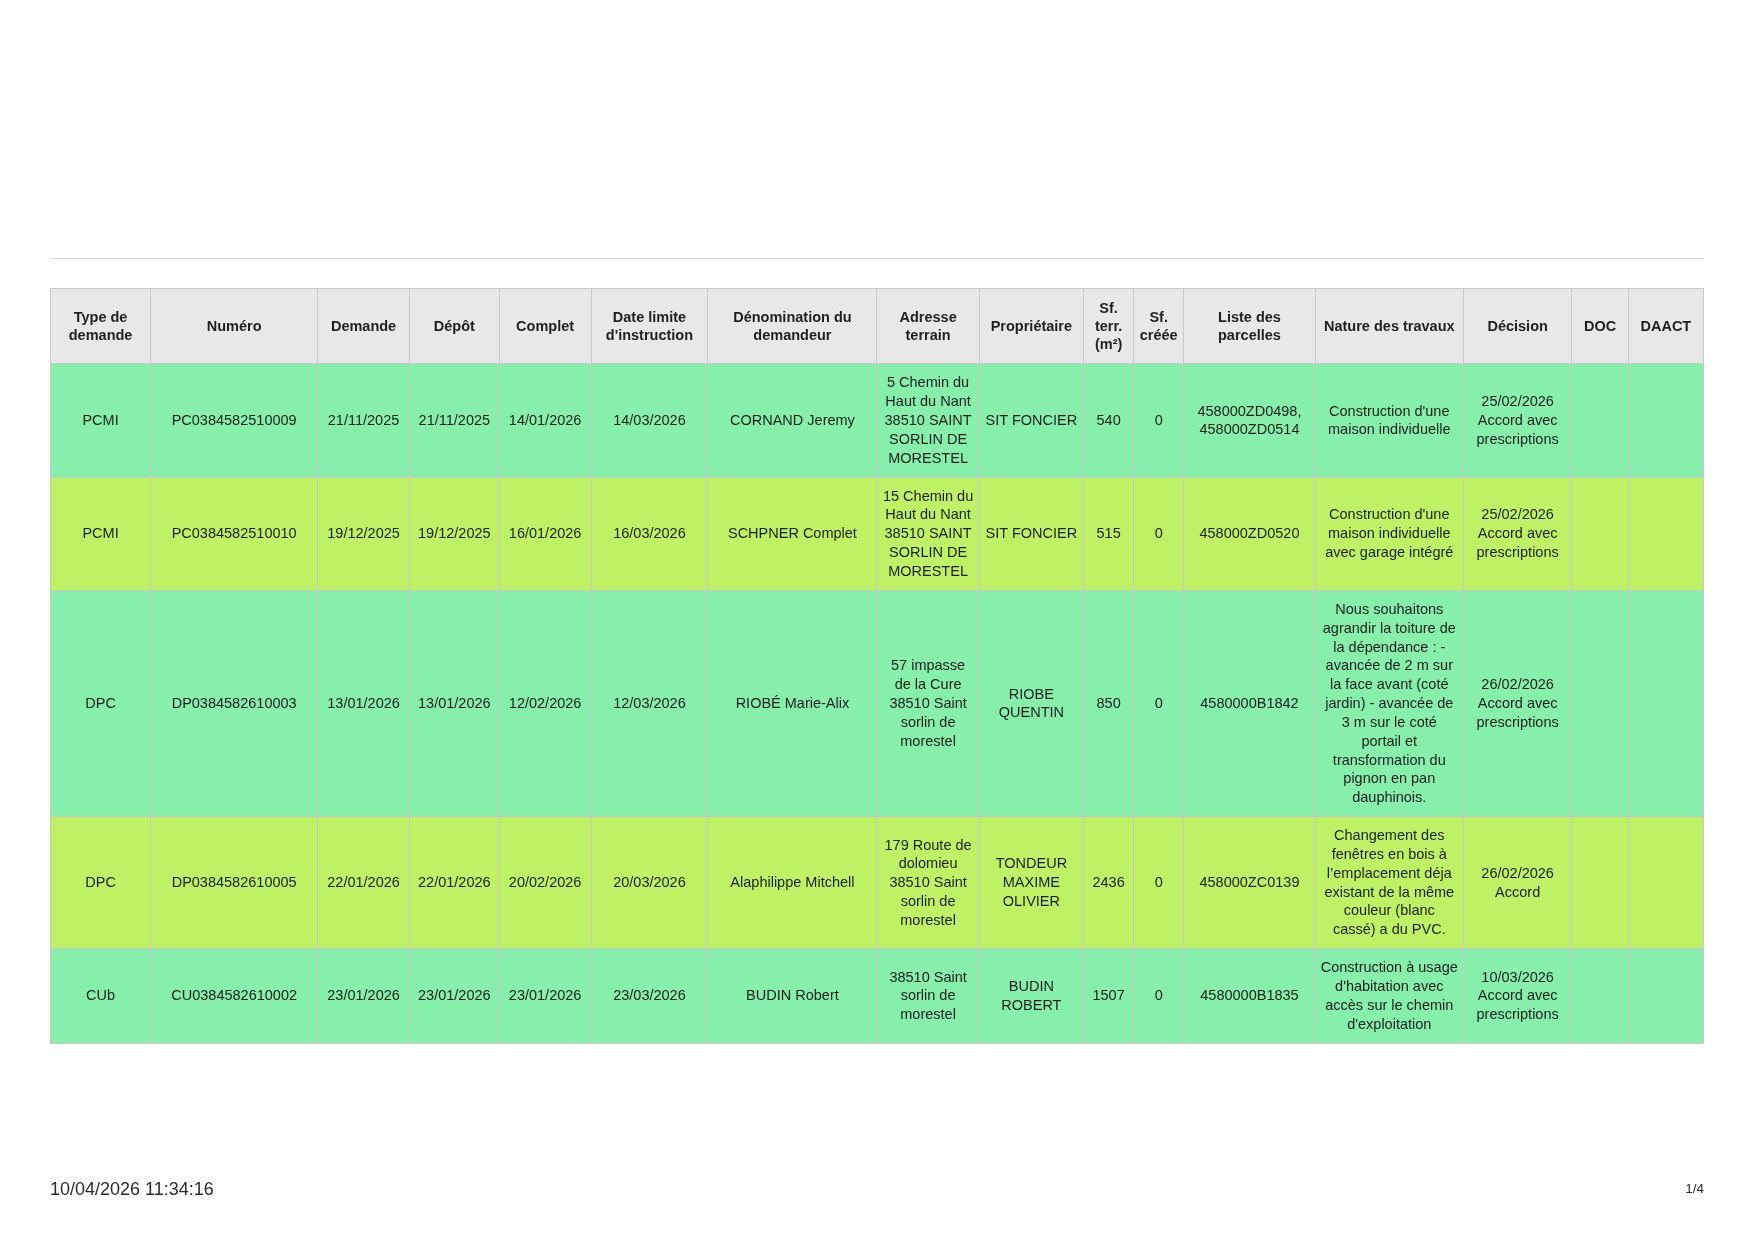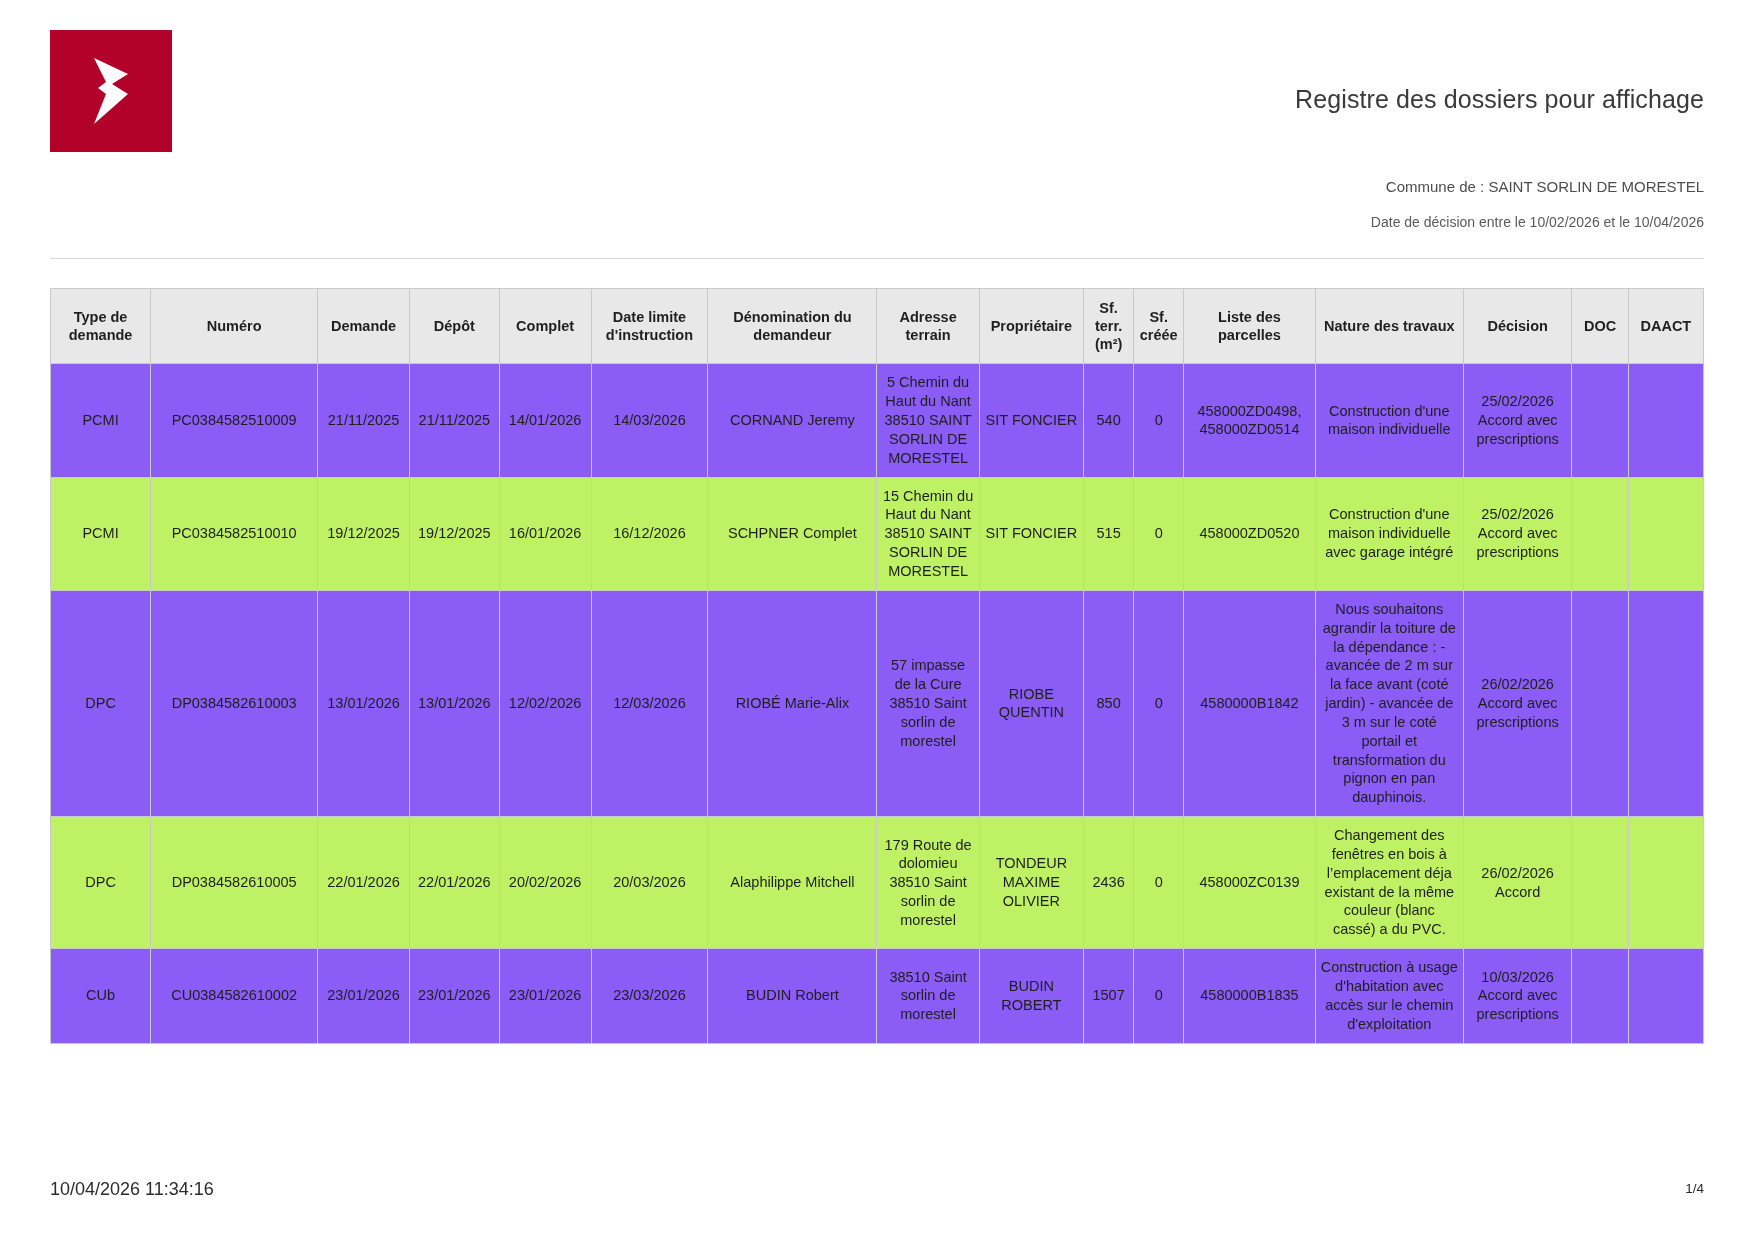--- a/index.html
+++ b/index.html
@@ -101,21 +101,21 @@
   table.registre td {
     border: 1px solid #c9c9c9;
     font-size: 14.5px;
     color: #1f1f1f;
     text-align: center;
     vertical-align: middle;
     padding: 9px 5px;
     line-height: 1.3;
   }
   table.registre tbody tr.odd td {
-    background: #8b5cf6;
+    background: #86efac;
   }
   table.registre tbody tr.even td {
     background: #bef264;
   }
 
   
   col.c-type    { width: 96px; }
   col.c-num     { width: 160px; }
   col.c-dem     { width: 88px; }
   col.c-dep     { width: 86px; }
@@ -146,30 +146,20 @@
     bottom: 46px;
     font-size: 13.5px;
     color: #2b2b2b;
   }
 </style>
 </head>
 <body>
 
 <div class="page">
 
-  <div class="header">
-    <div class="logo">
-      <svg width="70" height="74" viewBox="0 0 70 74" aria-hidden="true">
-        <path d="M18 4 L52 20 L36 30 L52 40 L18 70 L30 40 L22 34 L30 28 Z" fill="#ffffff"></path>
-      </svg>
-    </div>
-    <div class="doc-title">Registre des dossiers pour affichage</div>
-    <div class="commune-line">Commune de : SAINT SORLIN DE MORESTEL</div>
-    <div class="date-line">Date de décision entre le 10/02/2026 et le 10/04/2026</div>
-  </div>
   <div class="hrule"></div>
 
   <div class="table-wrap">
     <table class="registre">
       <colgroup>
         <col class="c-type">
           <col class="c-num">
           <col class="c-dem">
           <col class="c-dep">
         <col class="c-comp">
@@ -223,21 +213,21 @@
           <td>25/02/2026 Accord avec prescriptions</td>
           <td></td>
           <td></td>
         </tr>
         <tr class="even">
           <td>PCMI</td>
           <td>PC0384582510010</td>
           <td>19/12/2025</td>
           <td>19/12/2025</td>
           <td>16/01/2026</td>
-          <td>16/12/2026</td>
+          <td>16/03/2026</td>
           <td>SCHPNER Complet</td>
           <td>15 Chemin du Haut du Nant 38510 SAINT SORLIN DE MORESTEL</td>
           <td>SIT FONCIER</td>
           <td>515</td>
           <td>0</td>
           <td>458000ZD0520</td>
           <td>Construction d'une maison individuelle avec garage intégré</td>
           <td>25/02/2026 Accord avec prescriptions</td>
           <td></td>
           <td></td>

